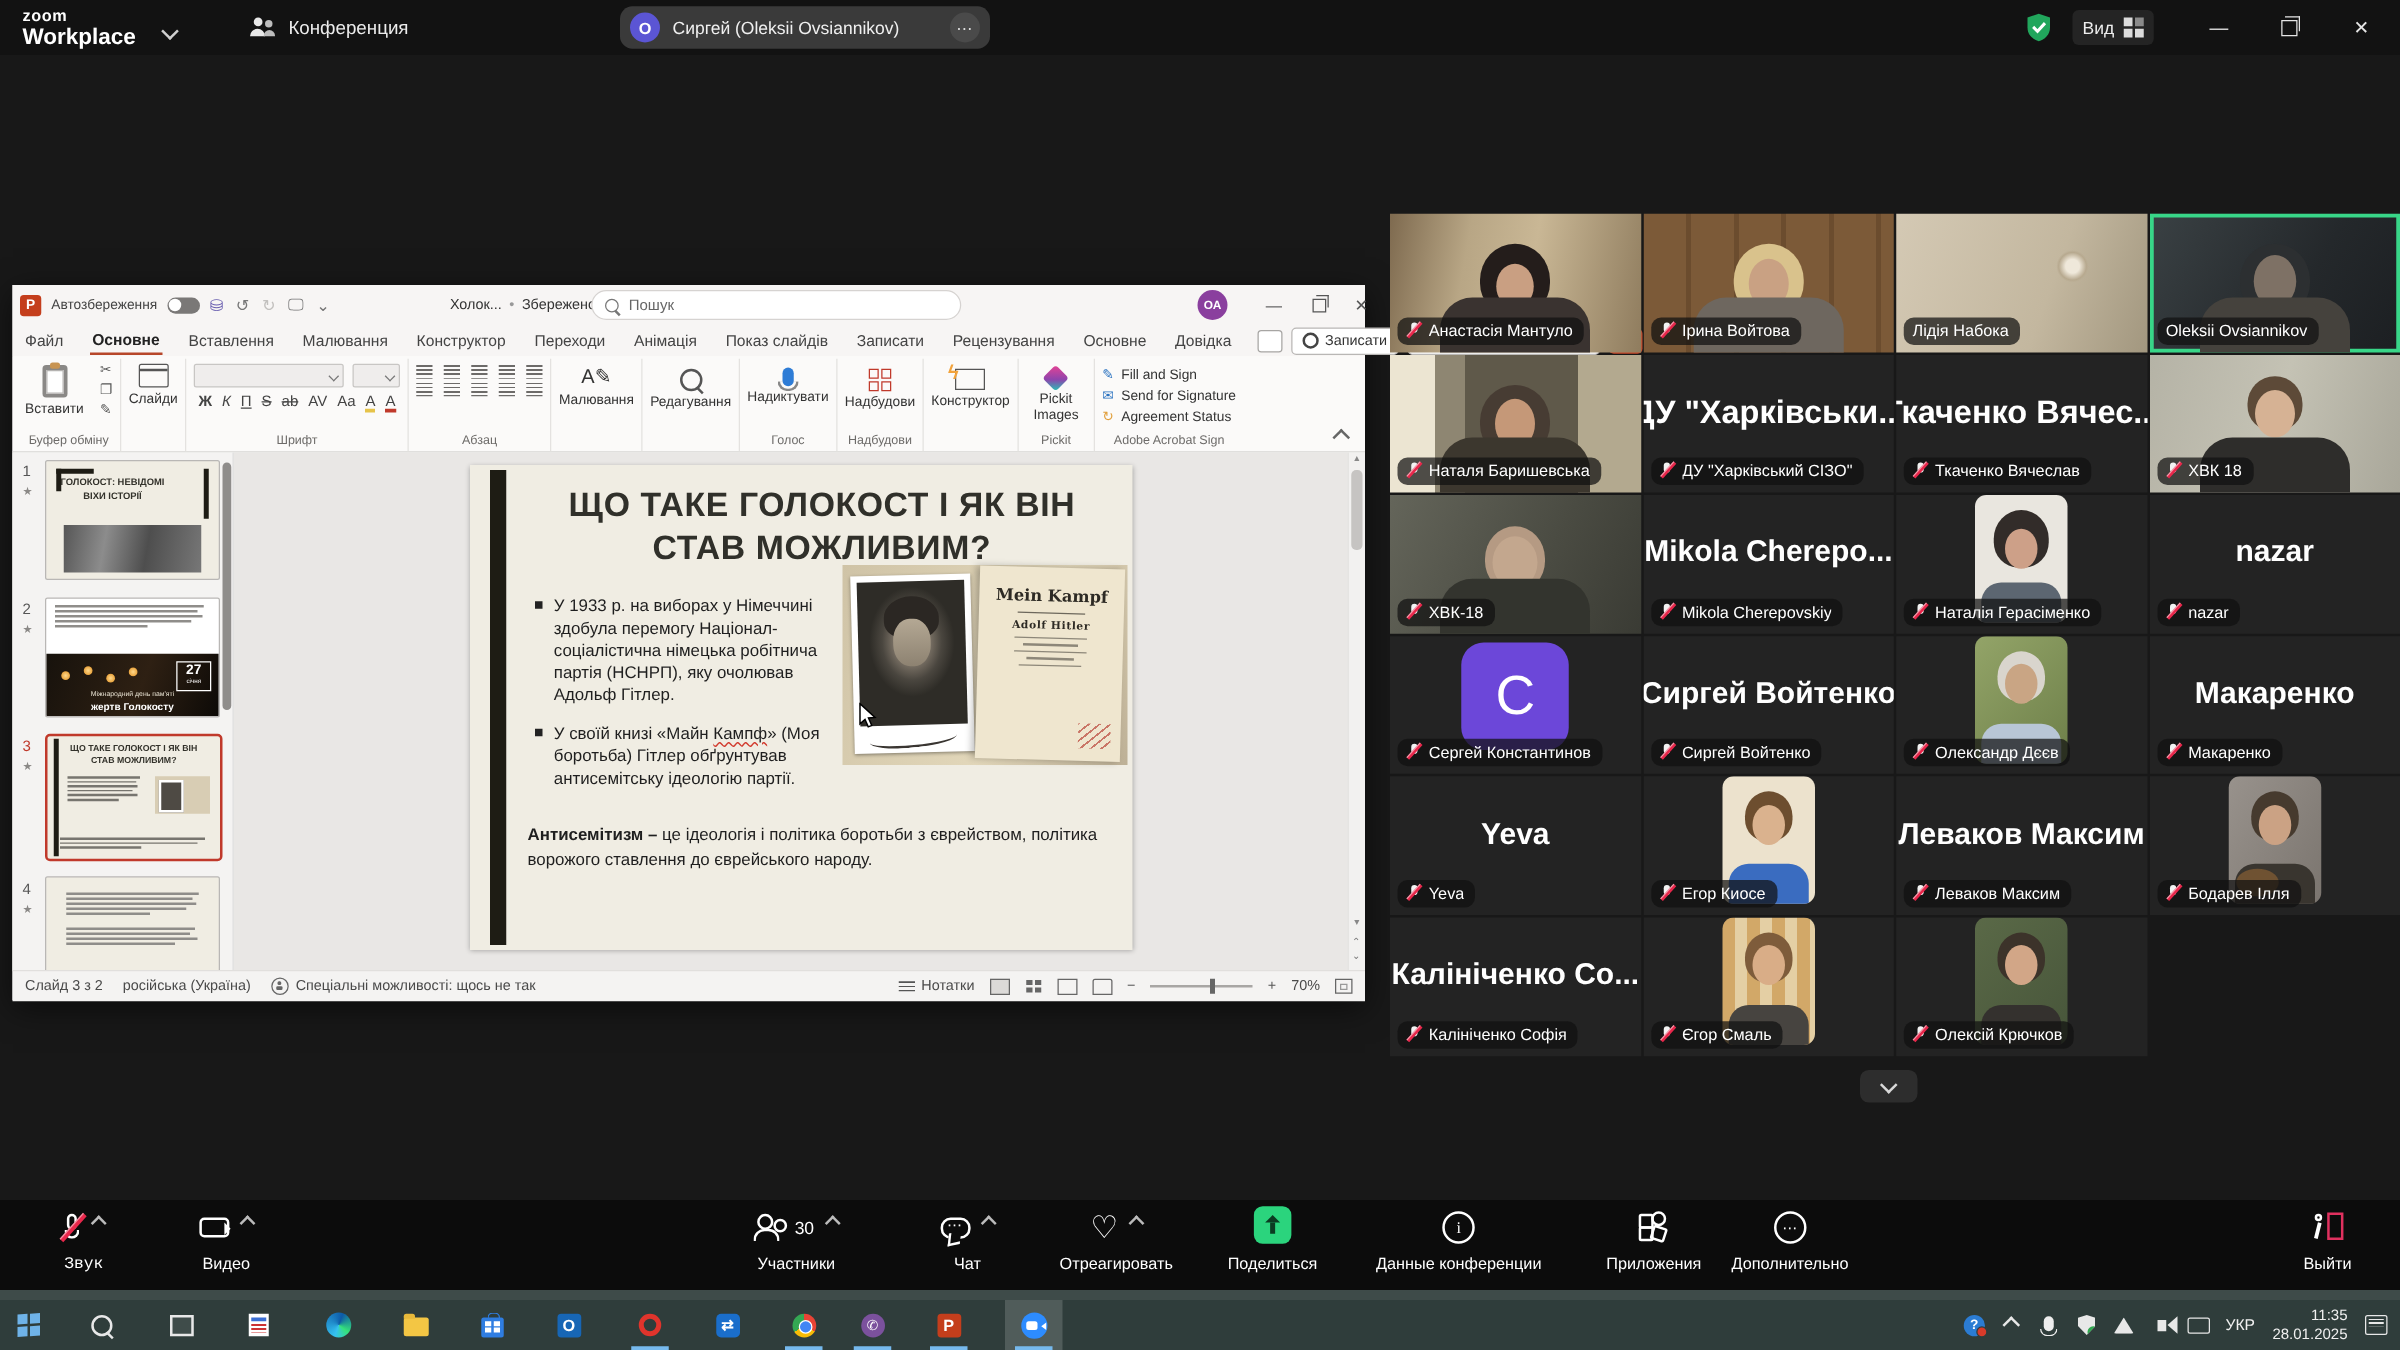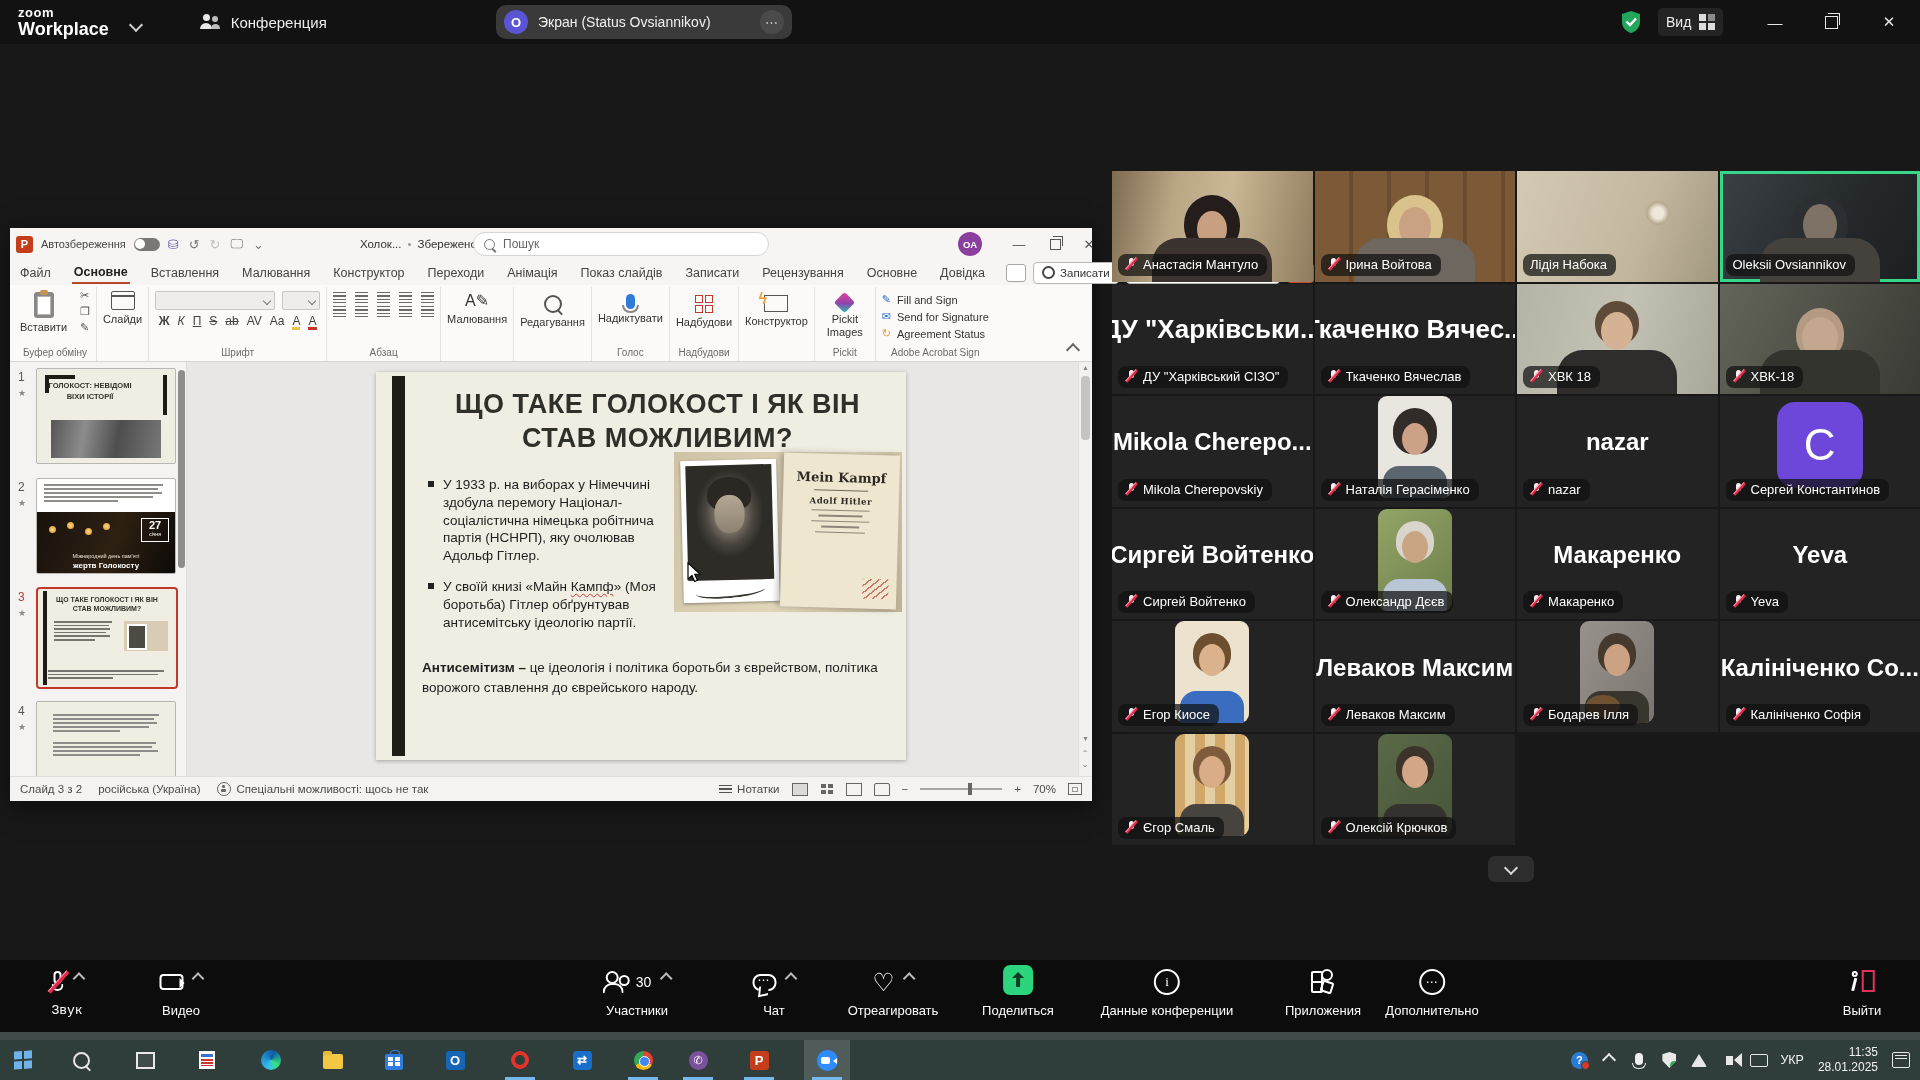--- a/index.html
+++ b/index.html
@@ -121,21 +121,21 @@
   .thumb.sel{border:2.5px solid #c0392b;border-radius:4px;}
   .tnum{position:absolute;left:8px;font-size:12px;color:#555;}
   .tstar{position:absolute;left:8px;font-size:9px;color:#8a8886;}
   .th1-title{margin-top:12px;text-align:center;font-size:7.5px;font-weight:bold;color:#33322b;line-height:1.4;}
   .th1-frame1{position:absolute;left:8px;top:6px;width:26px;height:14px;border-left:4px solid #1e1c14;border-top:4px solid #1e1c14;}
   .th1-frame2{position:absolute;right:8px;top:6px;width:4px;height:40px;background:#1e1c14;}
   .th1-photo{position:absolute;left:14px;bottom:5px;width:110px;height:38px;
     background:linear-gradient(100deg,#565656,#8c8c8c 30%,#4e4e4e 60%,#777);}
   .th2-lines{padding:5px 7px 0 7px;}
   .th2-lines i{display:block;height:1.8px;background:#8f8d8a;margin-bottom:2.2px;}
-  .th2-photo{position:absolute;left:0;bottom:0;width:100%;height:61px;background:linear-gradient(110deg,#17120c,#2e2013 55%,#0d0a07);}
+  .th2-photo{position:absolute;left:0;bottom:0;width:100%;height:50px;background:linear-gradient(110deg,#17120c,#2e2013 55%,#0d0a07);}
   .candle{position:absolute;width:7px;height:7px;border-radius:50%;background:radial-gradient(#ffd98c,#e8a33d 70%,transparent);}
   .th2-badge{position:absolute;right:6px;top:6px;width:26px;height:22px;border:1.5px solid #fff;color:#fff;text-align:center;}
   .th2-badge .n{font-size:11px;font-weight:bold;line-height:12px;}
   .th2-badge .w{font-size:5px;}
   .th2-cap1{position:absolute;left:0;bottom:14px;width:100%;text-align:center;color:#e8e2d2;font-size:5.5px;}
   .th2-cap2{position:absolute;left:0;bottom:3px;width:100%;text-align:center;color:#fff;font-size:8px;font-weight:bold;}
   .th3-bar{position:absolute;left:5px;top:2px;bottom:2px;width:4px;background:#1e1c14;}
   .th3-title{margin-top:6px;text-align:center;font-size:7px;font-weight:bold;color:#33322b;line-height:1.35;}
   .th3-lines{position:absolute;left:16px;top:32px;width:58px;}
   .th3-lines i{display:block;height:1.6px;background:#77756f;margin-bottom:2px;}
@@ -355,21 +355,21 @@
       <span class="ppl-ico">
           <i class="h1"></i>
           <i class="h2"></i>
           <i class="t1"></i>
           <i class="t2"></i>
         </span>
       <span>Конференция</span>
     </div>
     <div class="share-tab">
       <span class="oav">O</span>
-      <span class="txt">Экран (Status Ovsiannikov)</span>
+      <span class="txt">Сиргей (Oleksii Ovsiannikov)</span>
       <span class="dots">⋯</span>
     </div>
     <svg class="shield" viewBox="0 0 22 24">
       <path d="M11 1 L20 4 V12 C20 18 15.5 21.7 11 23 C6.5 21.7 2 18 2 12 V4 Z" fill="#21a65c"></path>
       <path d="M6.5 11.5 L10 15 L16 8.5" stroke="#fff" stroke-width="2.4" fill="none"></path>
     </svg>
     <div class="view-btn">
       <span>Вид</span>
       <span class="grid-ico">
           <i></i>
@@ -752,20 +752,31 @@
       <div class="vsil">
           <i class="hair"></i>
           <i class="face"></i>
           <i class="torso"></i>
         </div>
       <div class="pill">
           <span class="nm">Oleksii Ovsiannikov</span>
         </div>
     </div>
 
+    <div class="tile v-window">
+      <div class="vsil">
+          <i class="hair"></i>
+          <i class="face"></i>
+          <i class="torso"></i>
+        </div>
+      <div class="pill">
+          <span class="mic"></span>
+          <span class="nm">Наталя Баришевська</span>
+        </div>
+    </div>
     <div class="tile">
       <div class="bigname" style="font-size:26px;">ДУ "Харківськи...</div>
       <div class="pill">
           <span class="mic"></span>
           <span class="nm">ДУ "Харківський СІЗО"</span>
         </div>
     </div>
     <div class="tile">
       <div class="bigname" style="font-size:26px;">Ткаченко Вячес...</div>
       <div class="pill">

